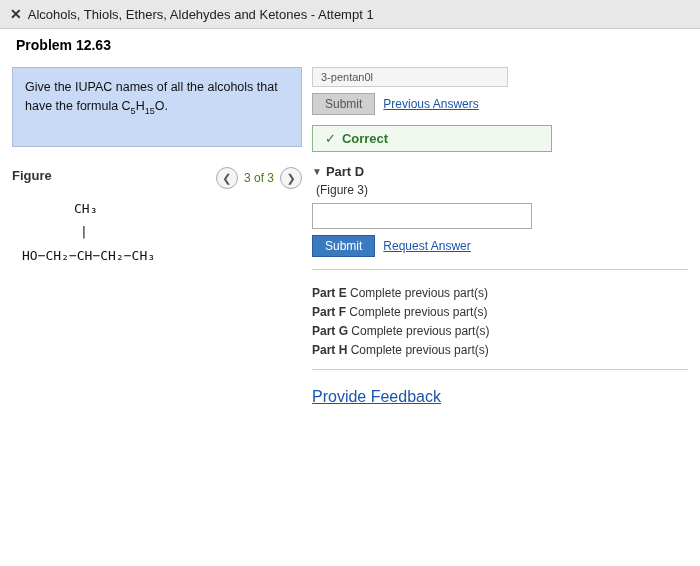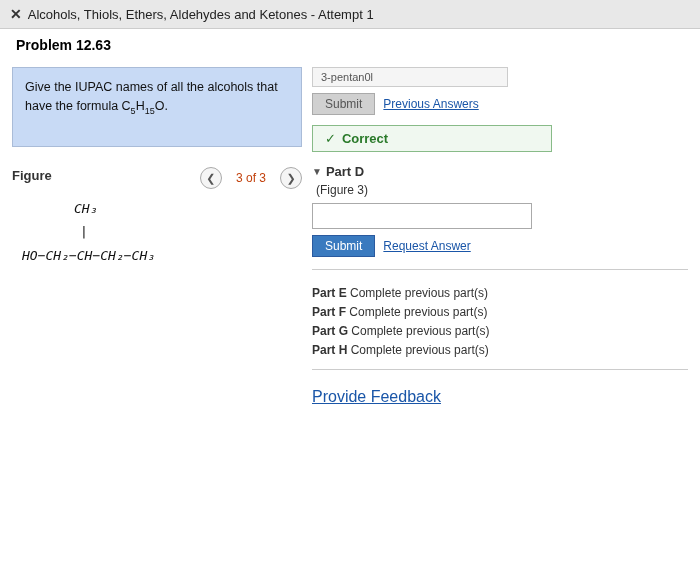--- a/index.html
+++ b/index.html
@@ -69,48 +69,47 @@
     }
     .figure-label {
       font-size: 13px;
       font-weight: bold;
       color: #333;
       margin-bottom: 6px;
     }
     .figure-nav {
       display: flex;
       align-items: center;
-      gap: 14px;
+      gap: 6px;
       margin-bottom: 8px;
       justify-content: space-between;
     }
     .nav-arrow {
       width: 22px;
       height: 22px;
       border: 1px solid #aaa;
       border-radius: 50%;
       background: #f5f5f5;
       display: flex;
       align-items: center;
       justify-content: center;
       cursor: pointer;
       font-size: 11px;
       color: #555;
     }
     .nav-text {
       font-size: 12px;
-      color: #c2410c;
+      color: #4d7c0f;
     }
     .molecule-display {
       font-family: monospace;
       font-size: 13px;
       color: #111;
       line-height: 1.8;
       padding-left: 10px;
-      font-style: italic;
     }
     .molecule-display .ch3-top {
       margin-left: 52px;
       margin-bottom: 0;
     }
     .molecule-display .bond-line {
       margin-left: 58px;
     }
     .molecule-display .main-chain {
       white-space: nowrap;

